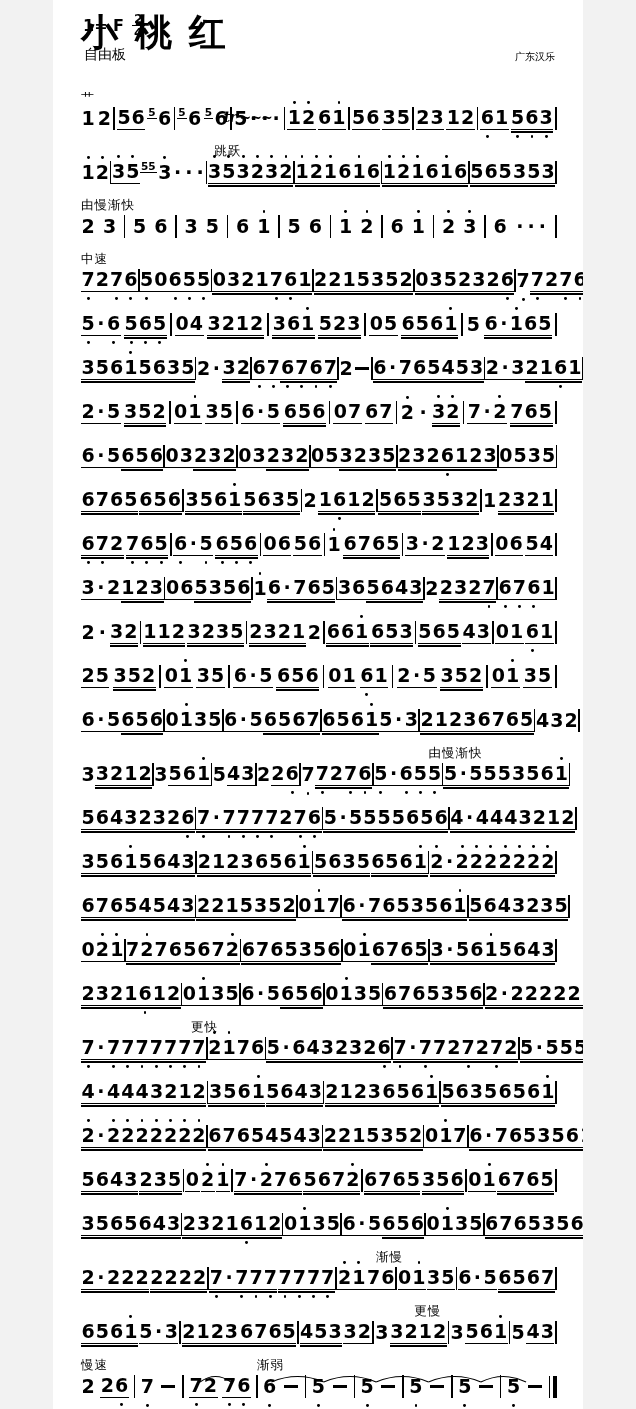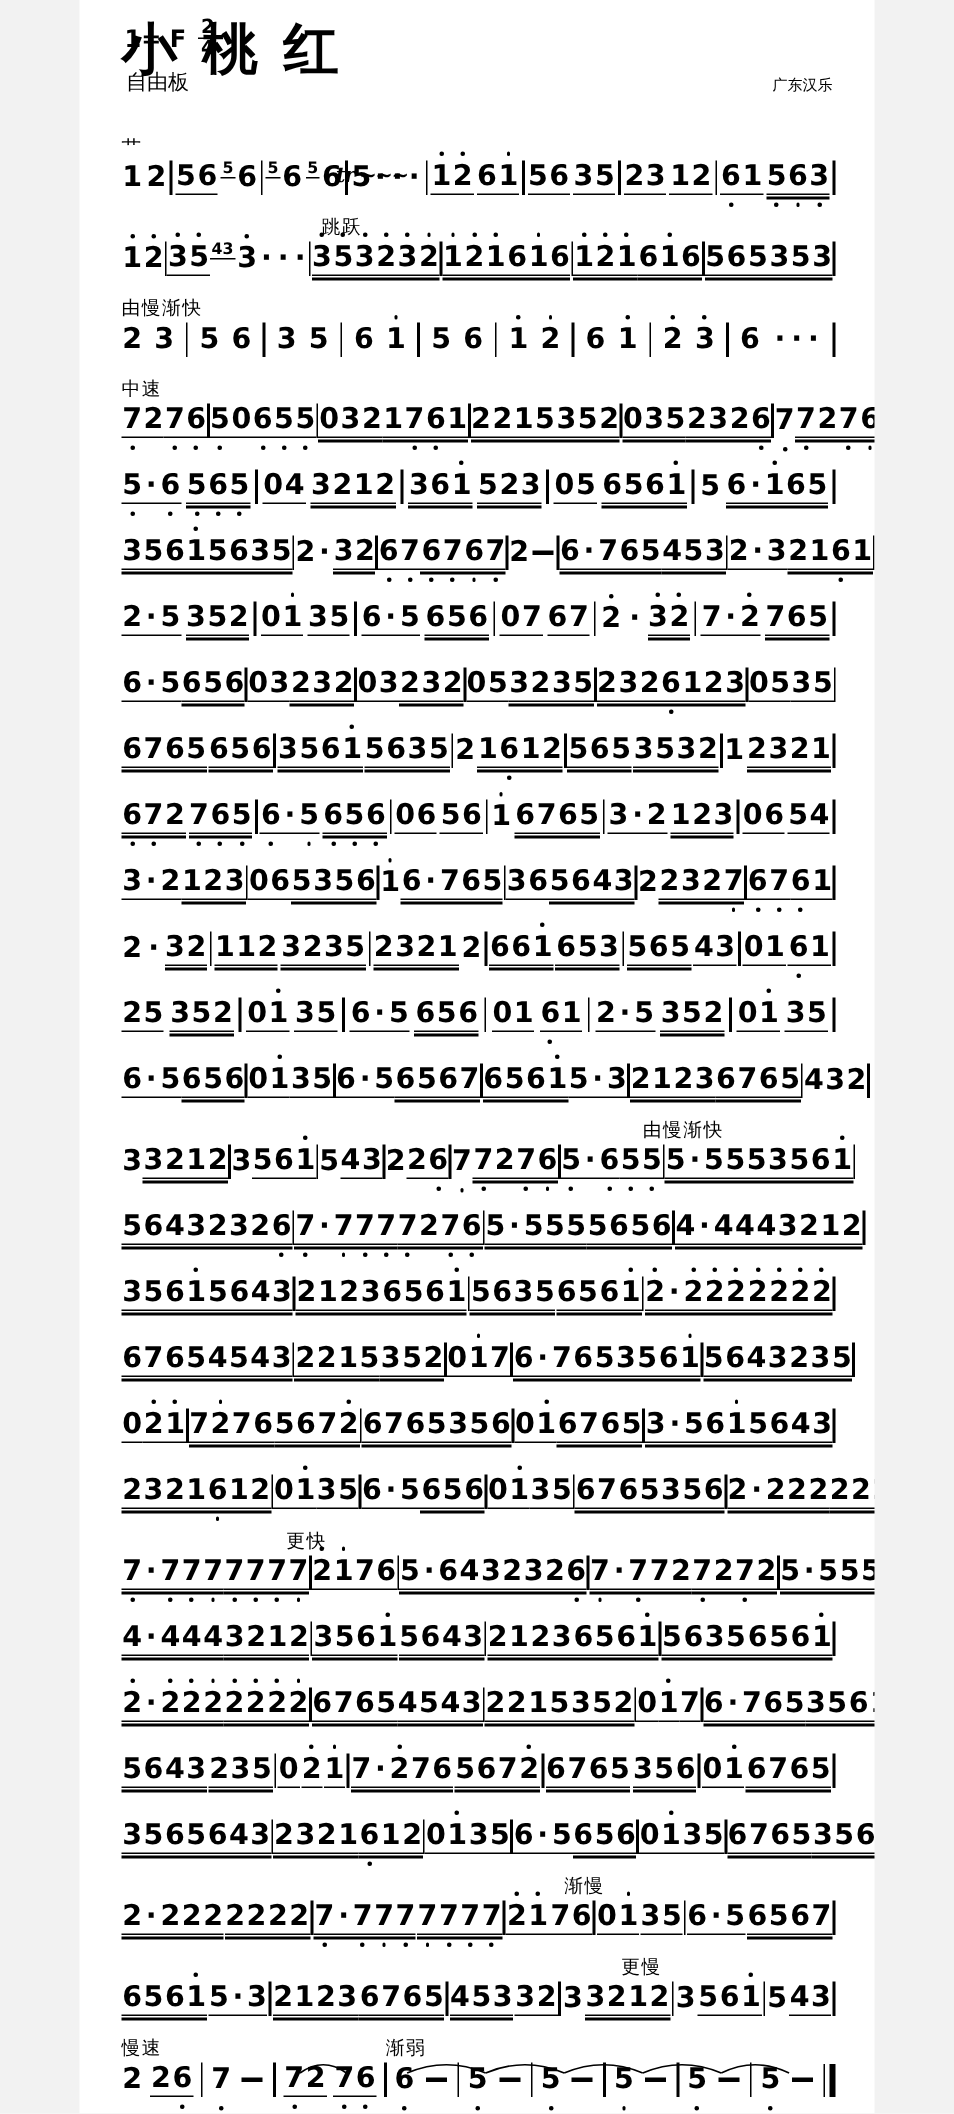--- a/index.html
+++ b/index.html
@@ -139,21 +139,21 @@
         </span>
         <span class="tok">
           <span class="n">2<i class="da"></i></span>
         </span>
         <span class="bl"></span>
         <span class="tok u1">
           <span class="n">3<i class="da"></i></span>
           <span class="n">5<i class="da"></i></span>
         </span>
         <span class="tok">
-          <span class="g">43</span>
+          <span class="g">55</span>
           <span class="n">3<i class="da"></i></span>
         </span>
         <span class="tok">
           <span class="n ad">·</span>
           <span class="n ad">·</span>
           <span class="n ad">·</span>
         </span>
         <span class="bl"></span>
         <span class="tok u2">
           <span class="n">3<i class="da"></i></span>

